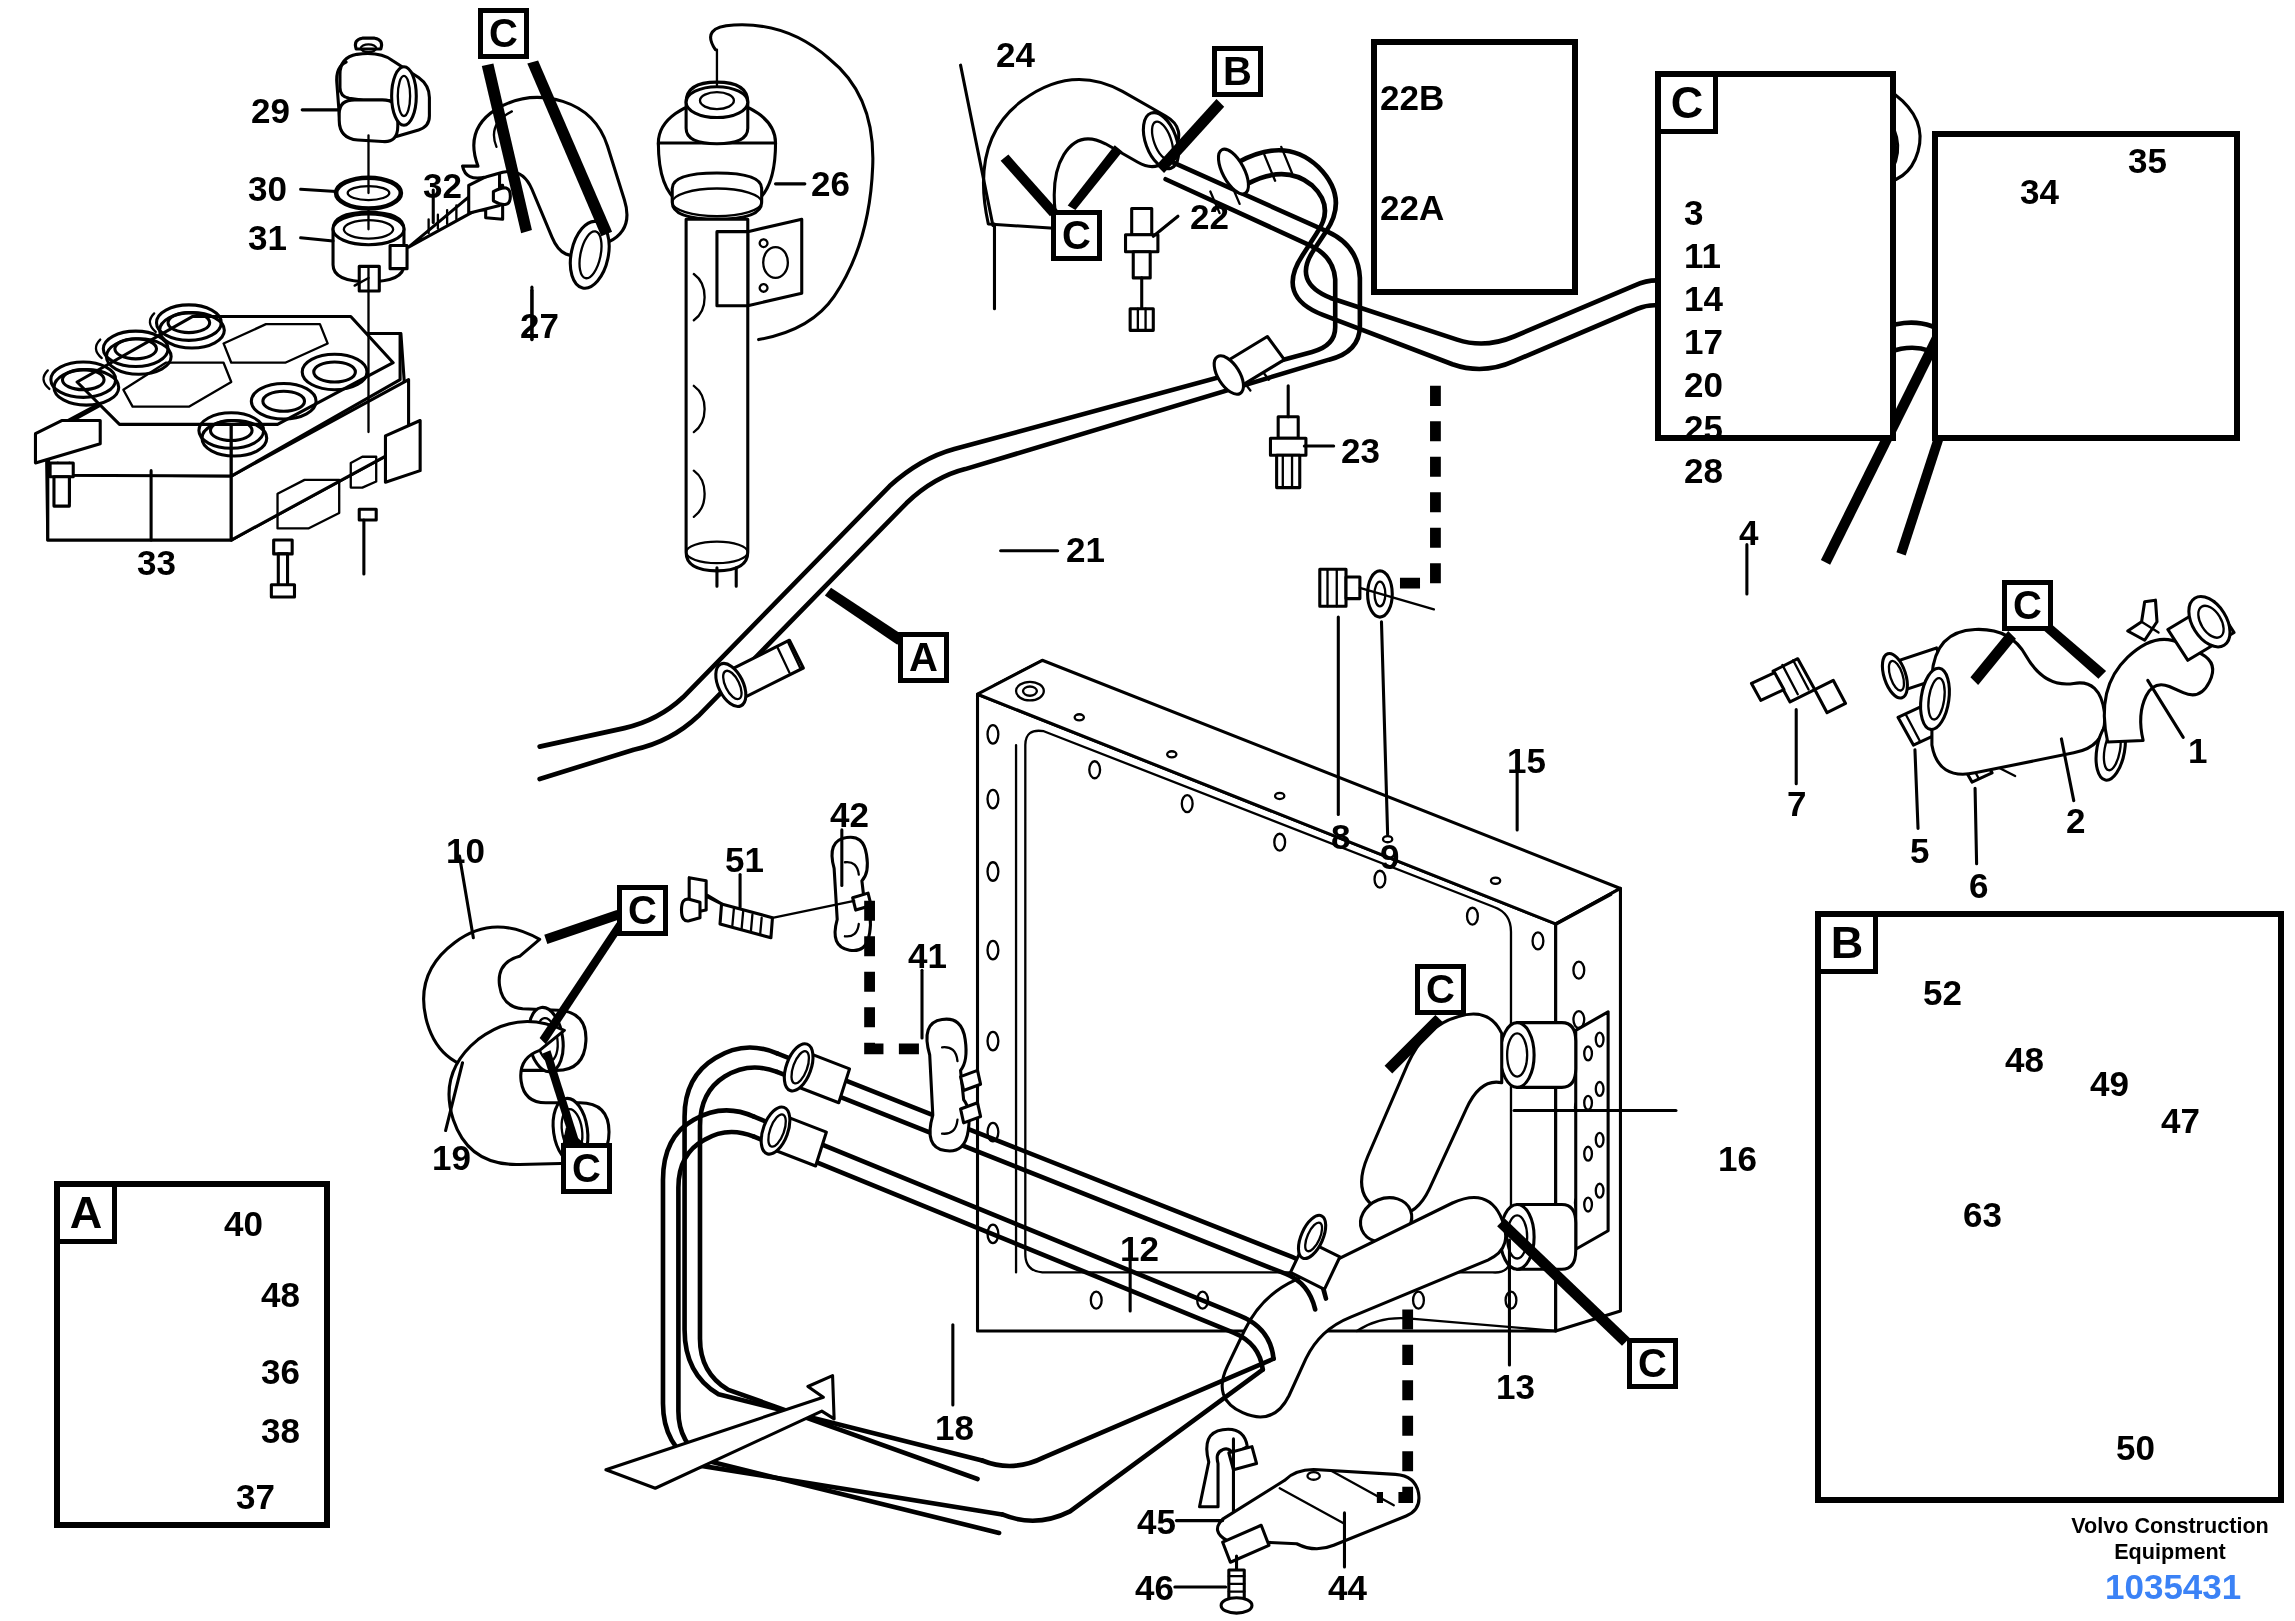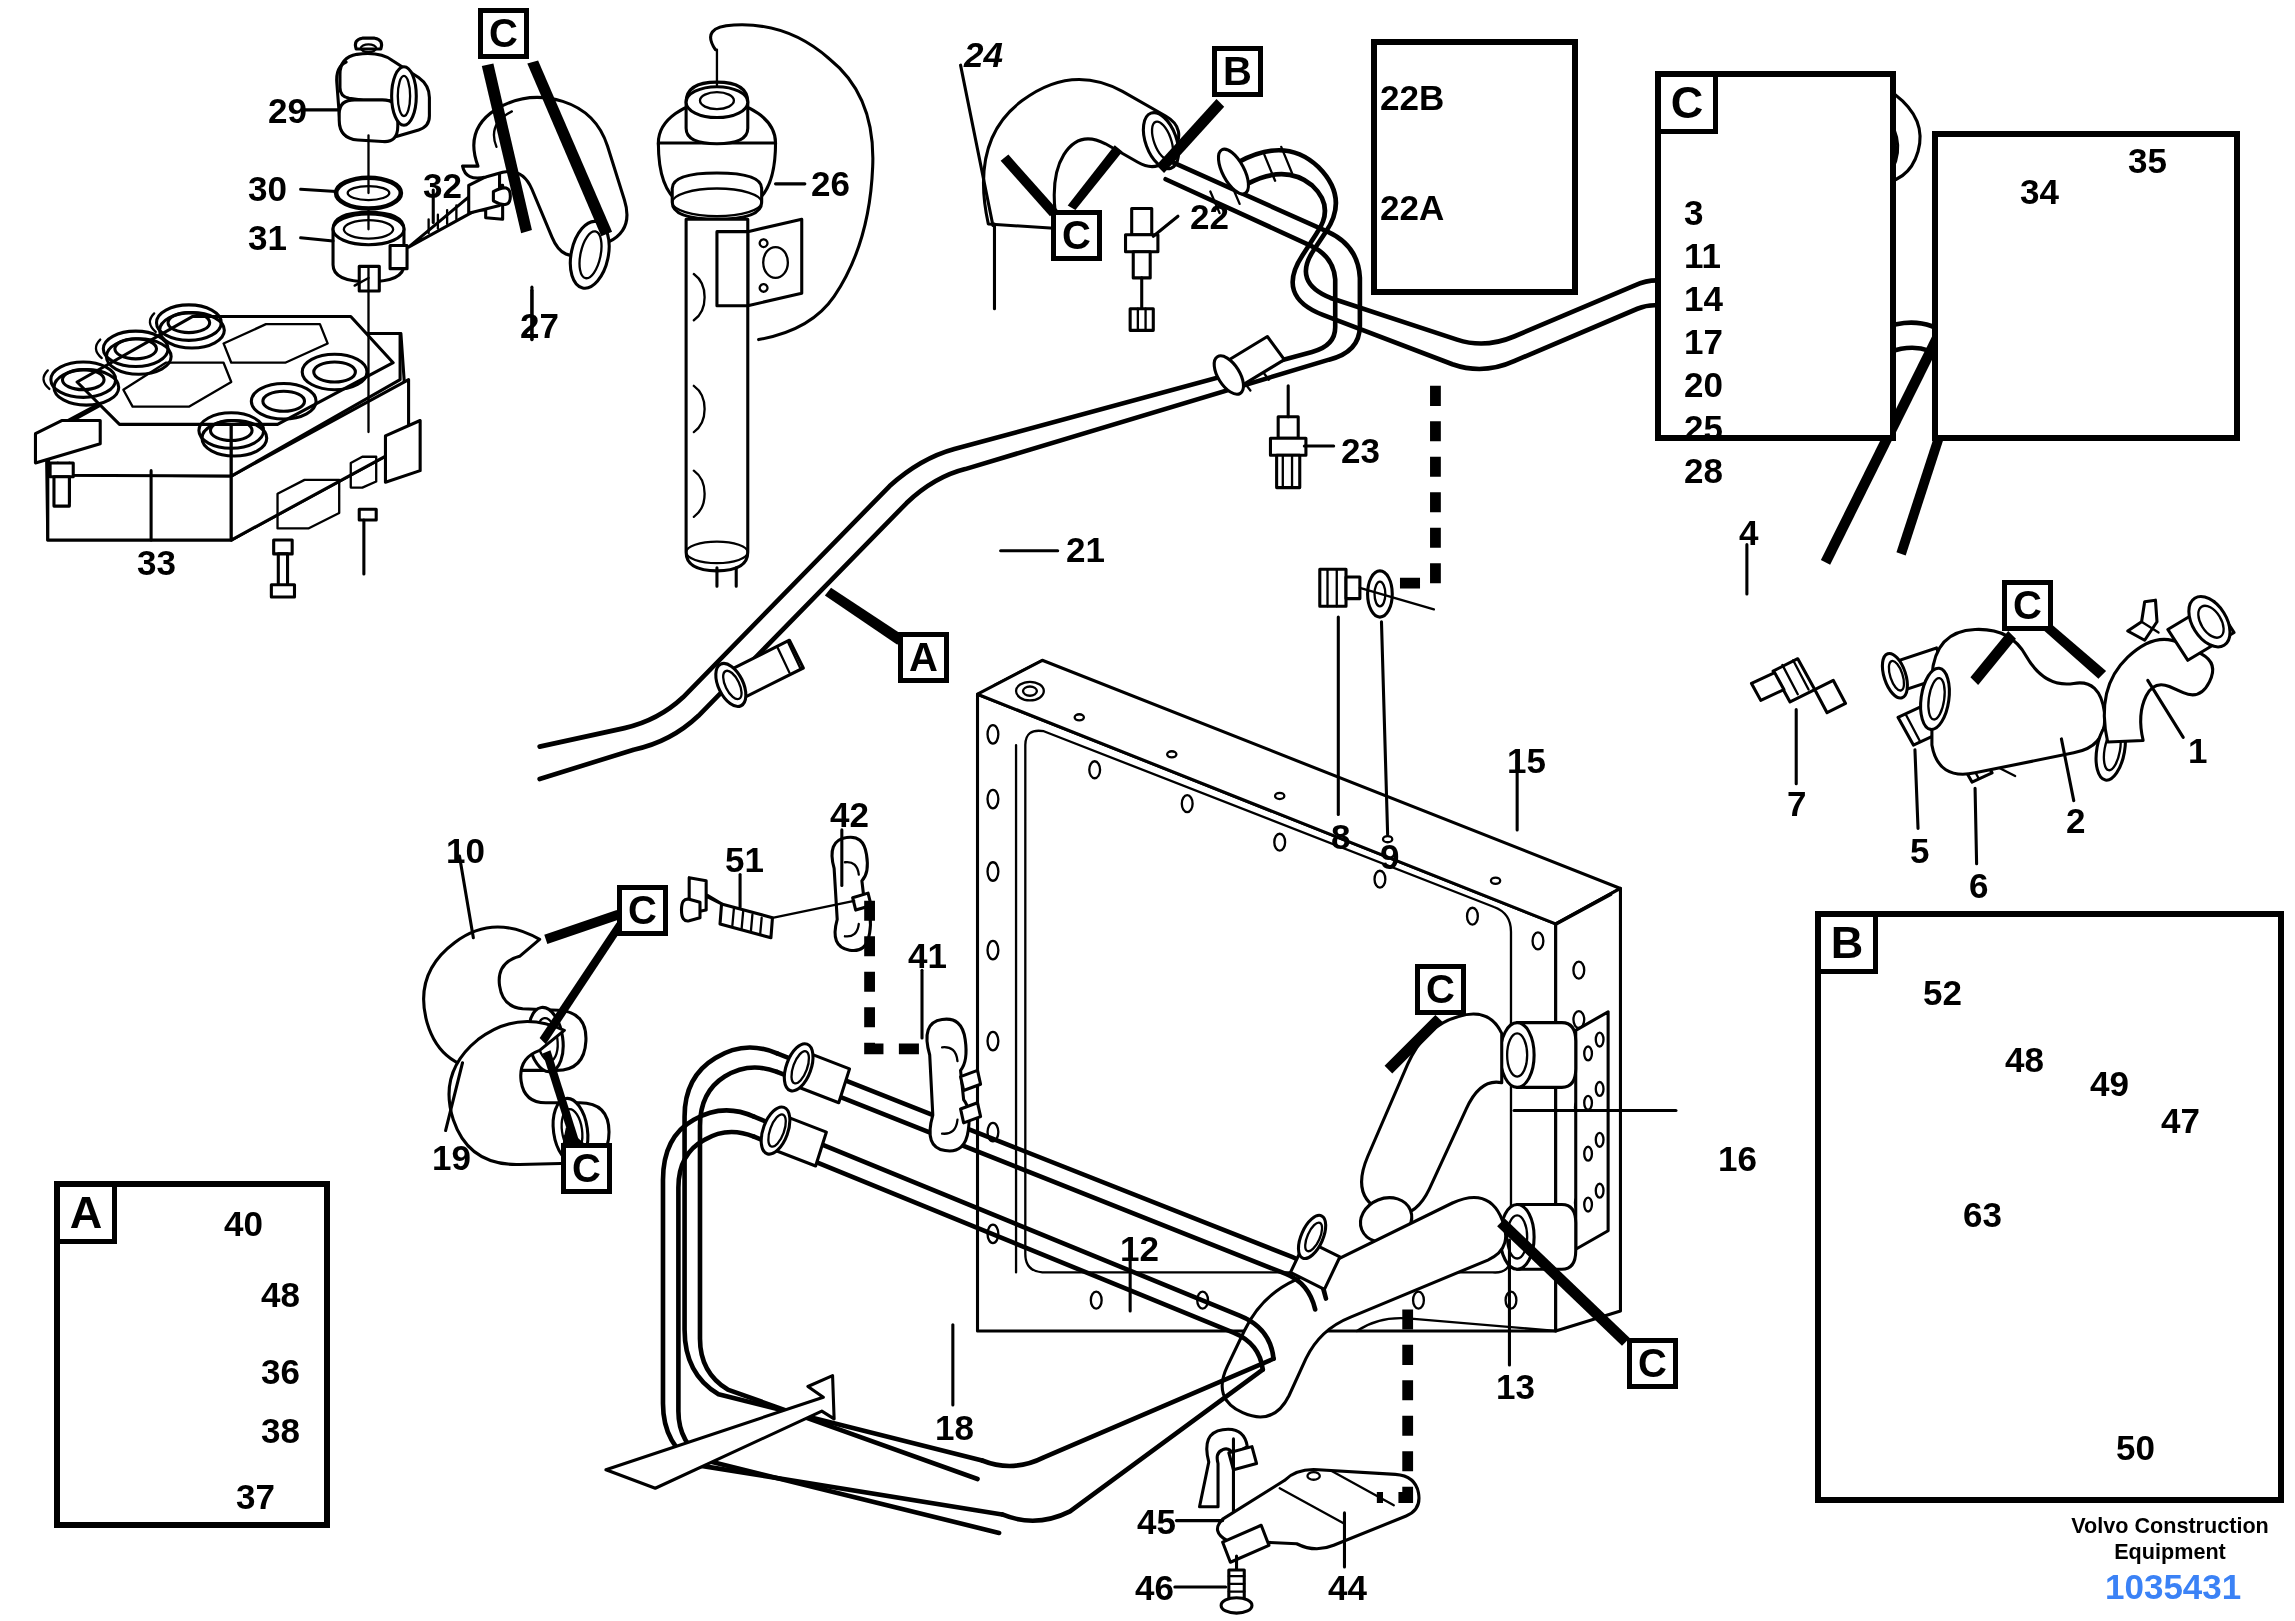--- a/index.html
+++ b/index.html
@@ -788,28 +788,28 @@
   <div class="marker m-lg" style="left:478px;top:7.7px;">C</div>
   <div class="marker m-lg" style="left:1212px;top:46px;">B</div>
   <div class="marker m-lg" style="left:1051px;top:210px;">C</div>
   <div class="marker m-lg" style="left:898px;top:632px;">A</div>
   <div class="marker m-lg" style="left:2002px;top:580px;">C</div>
   <div class="marker m-lg" style="left:617px;top:885px;">C</div>
   <div class="marker m-lg" style="left:561px;top:1143px;">C</div>
   <div class="marker m-lg" style="left:1415px;top:964px;">C</div>
   <div class="marker m-lg" style="left:1627px;top:1338px;">C</div>
 
-  <div class="num" style="left:251px;top:93px;margin-left:17px;">29</div>
+  <div class="num" style="left:251px;top:93px;">29</div>
   <div class="num" style="left:248px;top:171px;">30</div>
   <div class="num" style="left:248px;top:220px;">31</div>
   <div class="num" style="left:423px;top:168px;">32</div>
   <div class="num" style="left:137px;top:545px;">33</div>
   <div class="num" style="left:520px;top:308px;">27</div>
   <div class="num" style="left:811px;top:166px;">26</div>
-  <div class="num" style="left:964px;top:37px;font-style:italic;">24</div>
+  <div class="num" style="left:996px;top:37px;">24</div>
   <div class="num" style="left:1190px;top:199px;">22</div>
   <div class="num" style="left:1341px;top:433px;">23</div>
   <div class="num" style="left:1066px;top:532px;">21</div>
   <div class="num" style="left:1331px;top:819px;">8</div>
   <div class="num" style="left:1380px;top:839px;">9</div>
   <div class="num" style="left:1739px;top:515px;">4</div>
   <div class="num" style="left:1787px;top:786px;">7</div>
   <div class="num" style="left:1910px;top:833px;">5</div>
   <div class="num" style="left:1969px;top:868px;">6</div>
   <div class="num" style="left:2066px;top:803px;">2</div>

